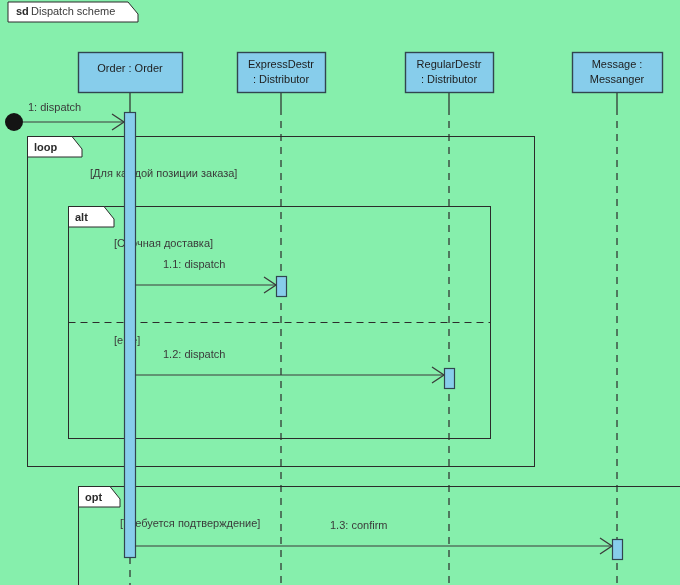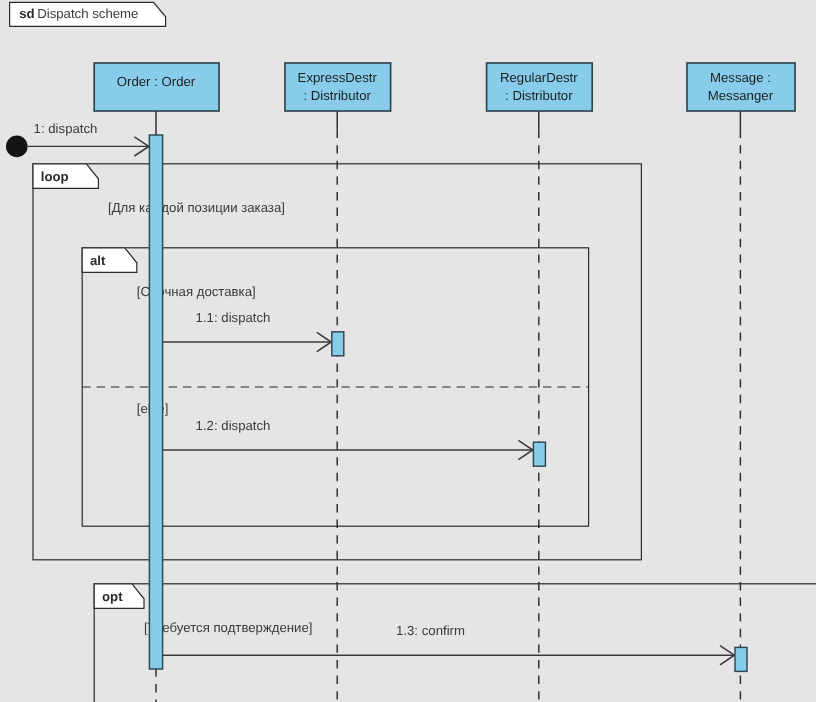--- a/index.html
+++ b/index.html
@@ -9,21 +9,21 @@
   }
   body {
     font-family: "Liberation Sans", sans-serif;
     color: #333333;
   }
   #diagram-root {
     position: relative;
     width: 680px;
     height: 585px;
     overflow: hidden;
-    background: #e5e5e5;
+    background: #86efac;
     text-align: center;
   }
   svg.canvas {
     position: absolute;
     top: 0;
     left: 0;
     width: 680px;
     height: 585px;
   }
   .txt {

